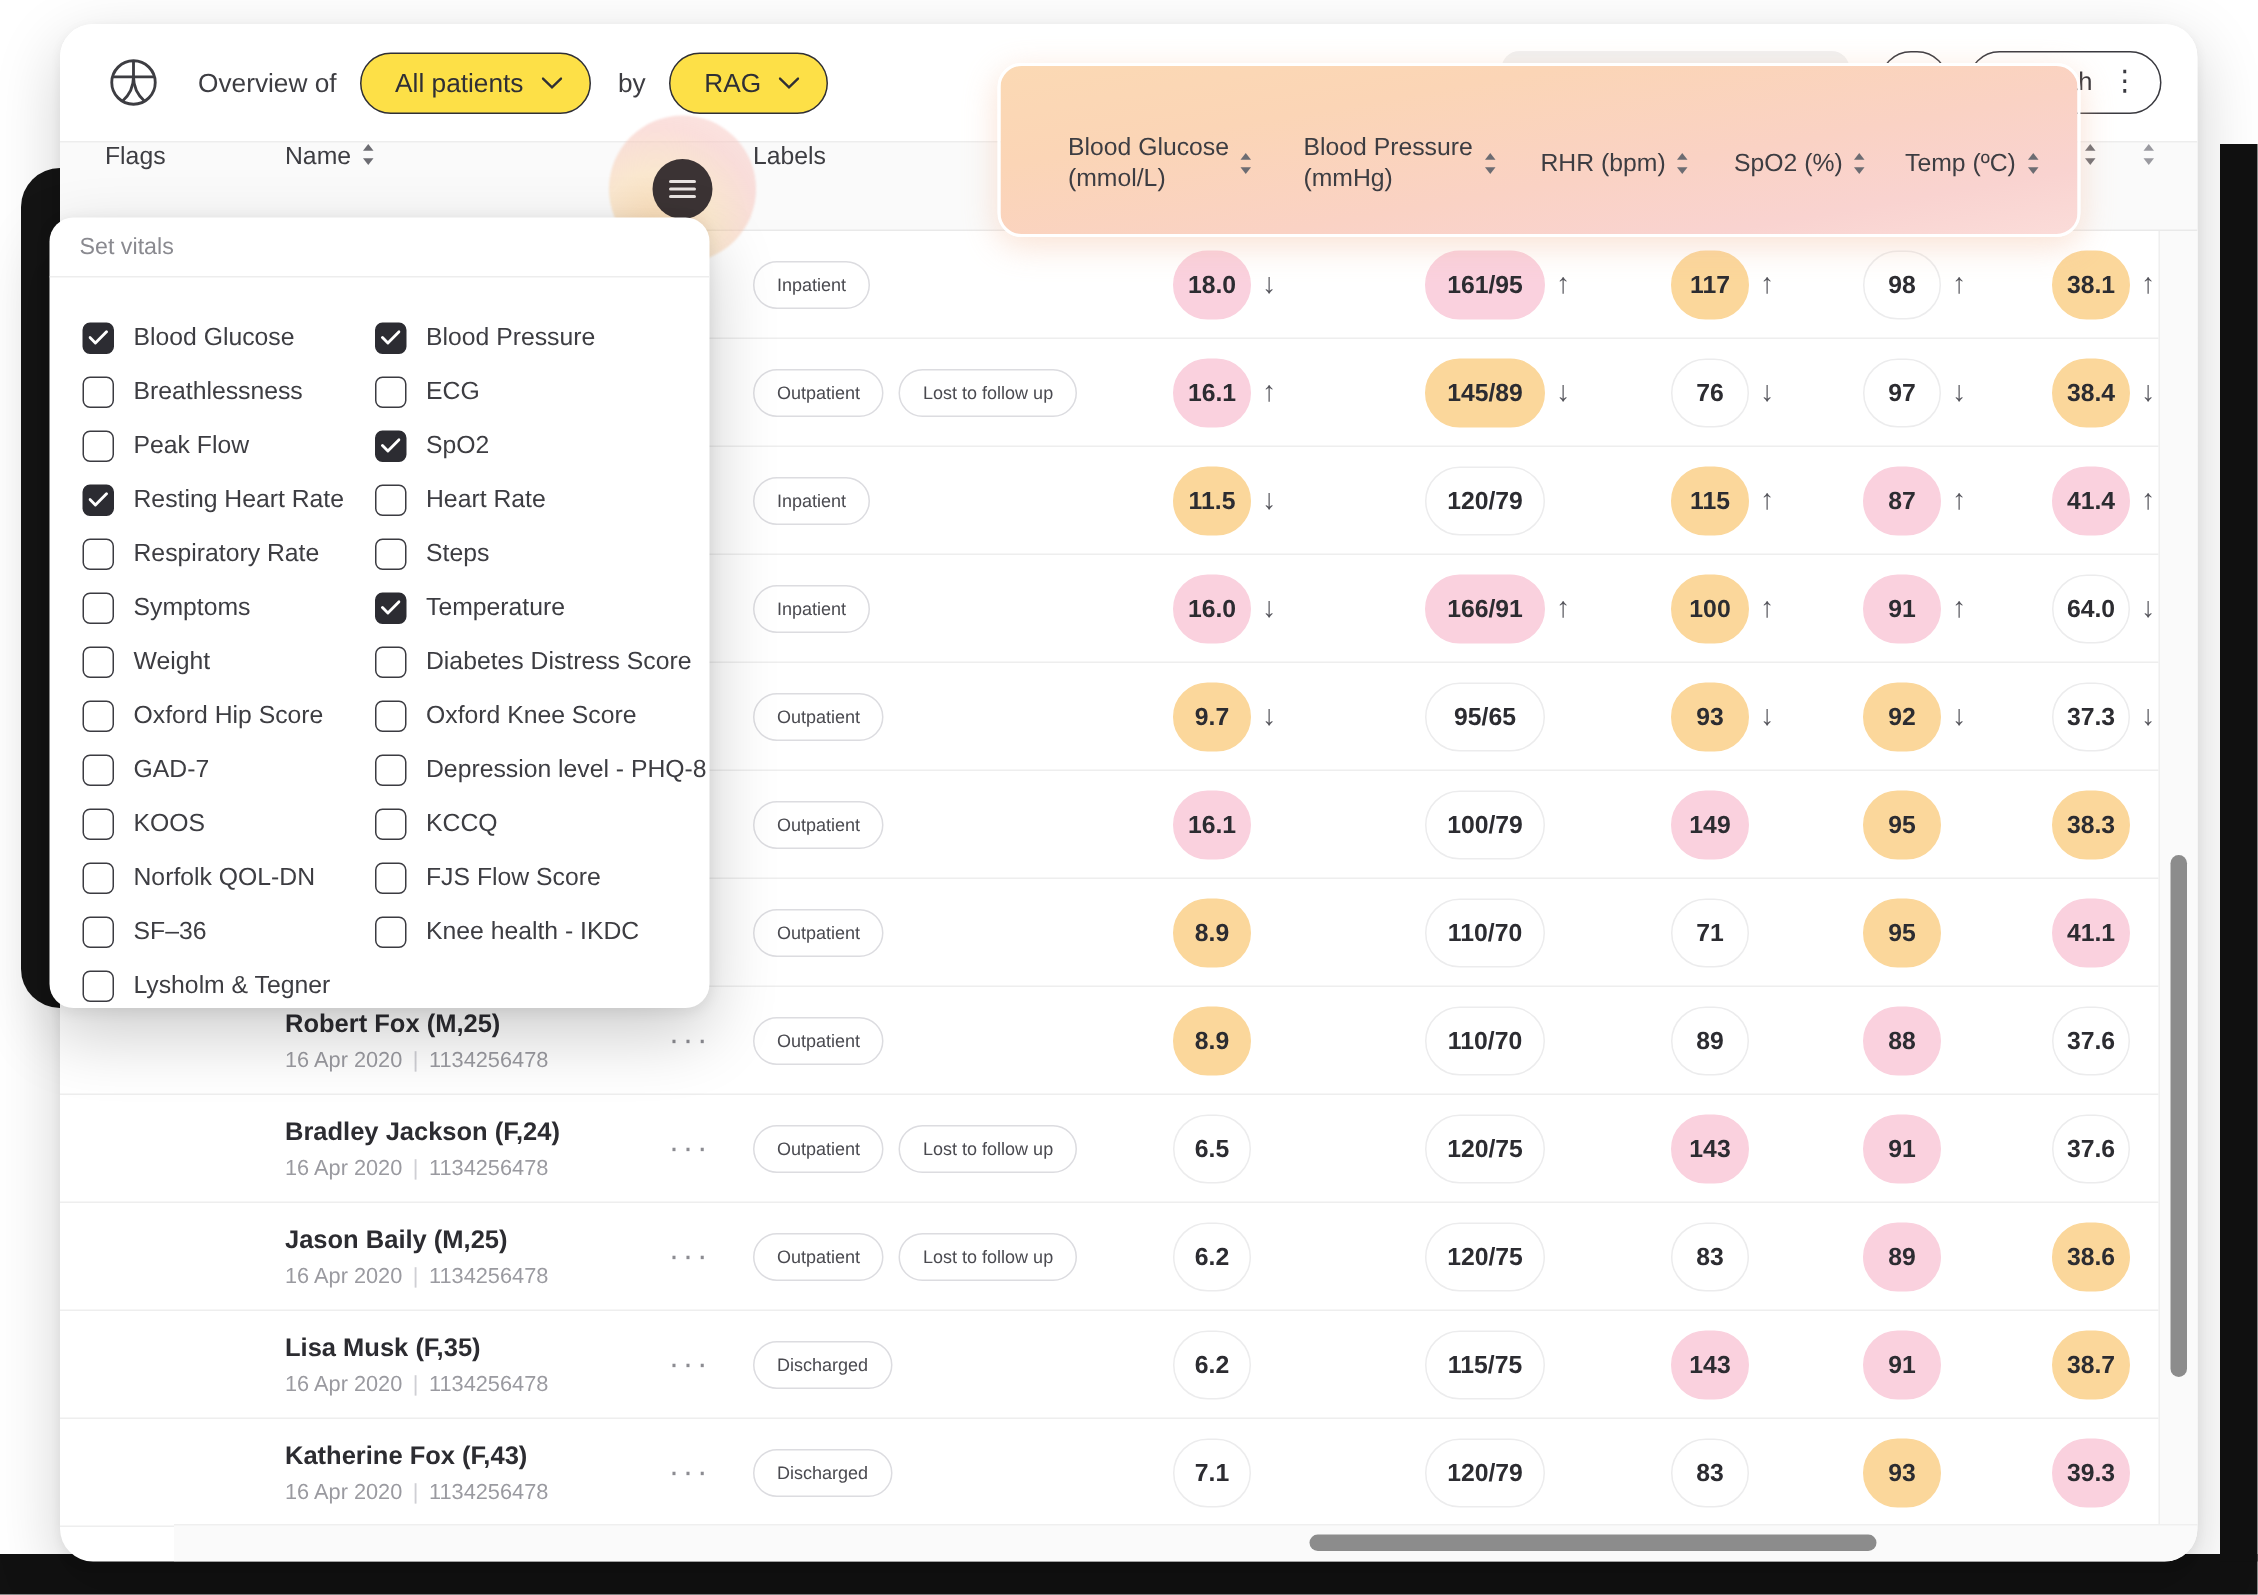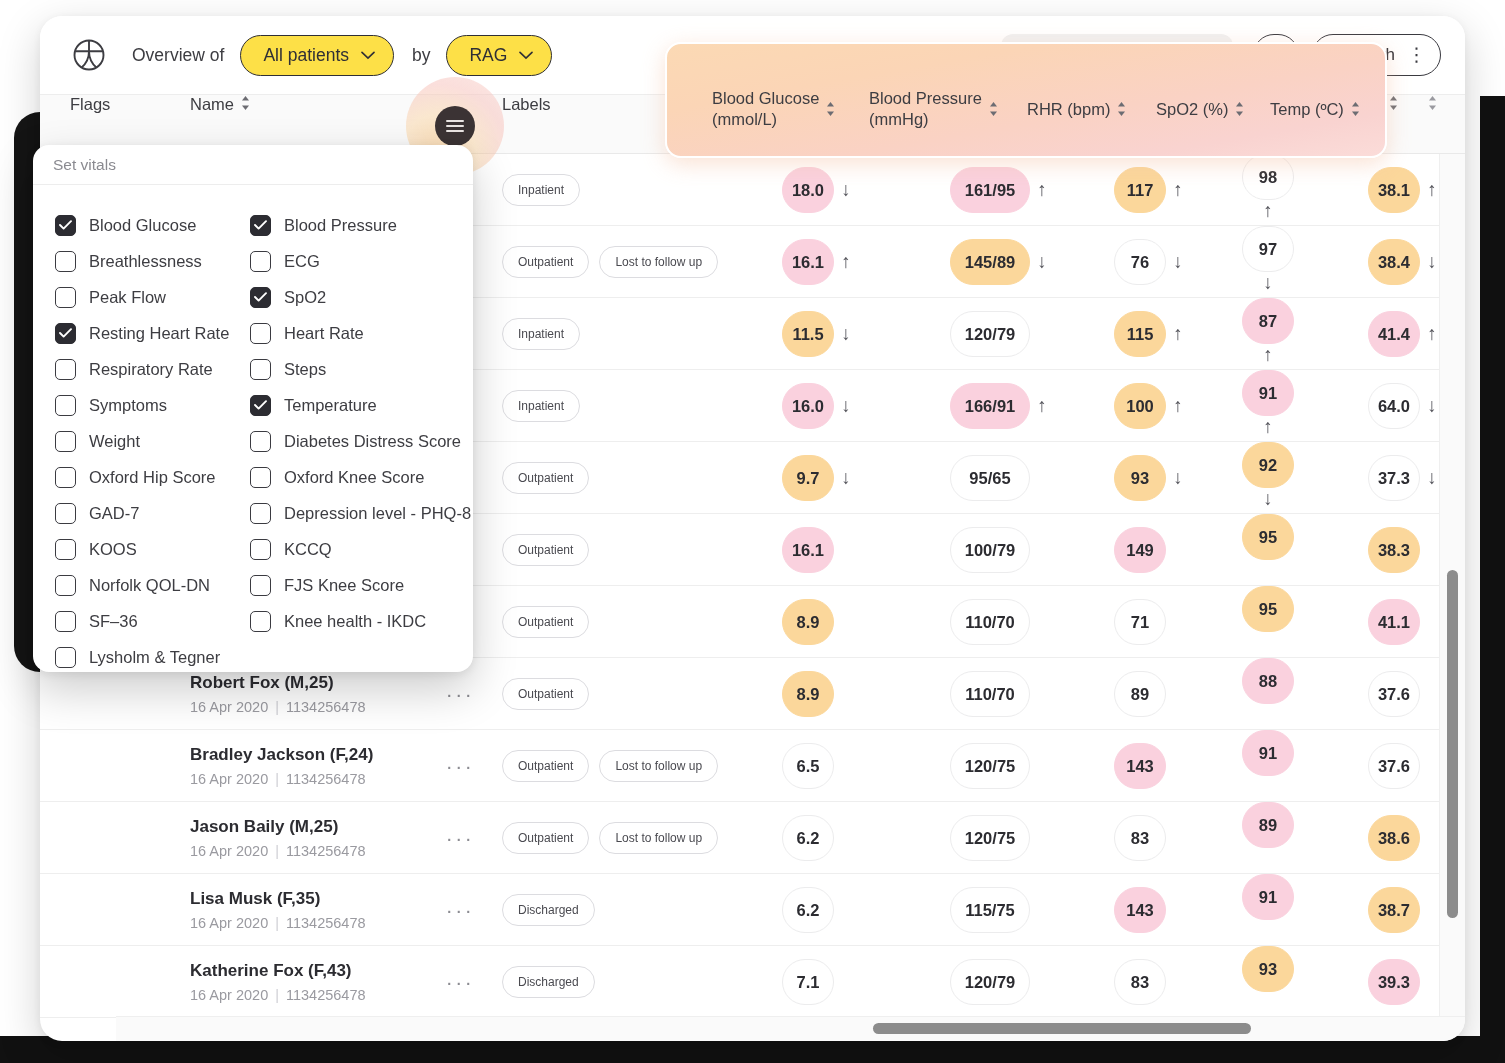--- a/index.html
+++ b/index.html
@@ -134,21 +134,21 @@
   .arrow{ width:24px; text-align:center; font-size:19px; color:#55555c; }
 
   
   .c-flags{ left:30px; width:110px; }
   .c-name { left:150px; width:240px; }
   .c-dots { left:400px; width:40px; justify-content:center;}
   .c-labels{ left:462px; width:300px; }
   .c-bg  { left:742px; }
   .c-bp  { left:910px; }
   .c-rhr { left:1074px; }
-  .c-spo2{ left:1202px;flex-direction:column; }
+  .c-spo2{ left:1202px; }
   .c-temp{ left:1328px; }
 
   
   #vscroll-track{
     position:absolute; right:0px; top:138px; width:26px; height:862px;
     background:#fafafa; border-left:1px solid #efefef;
   }
   #vscroll-thumb{
     position:absolute; right:7px; top:416px; width:11px; height:348px;
     background:#8c8c8c; border-radius:6px; cursor:pointer;
@@ -874,21 +874,21 @@
       <div class="vitem">
         <span class="cbx"></span>
         <span class="lbl">KCCQ</span>
       </div>
       <div class="vitem">
         <span class="cbx"></span>
         <span class="lbl">Norfolk QOL-DN</span>
       </div>
       <div class="vitem">
         <span class="cbx"></span>
-        <span class="lbl">FJS Knee Score</span>
+        <span class="lbl">FJS Flow Score</span>
       </div>
       <div class="vitem">
         <span class="cbx"></span>
         <span class="lbl">SF–36</span>
       </div>
       <div class="vitem">
         <span class="cbx"></span>
         <span class="lbl">Knee health - IKDC</span>
       </div>
       <div class="vitem">

